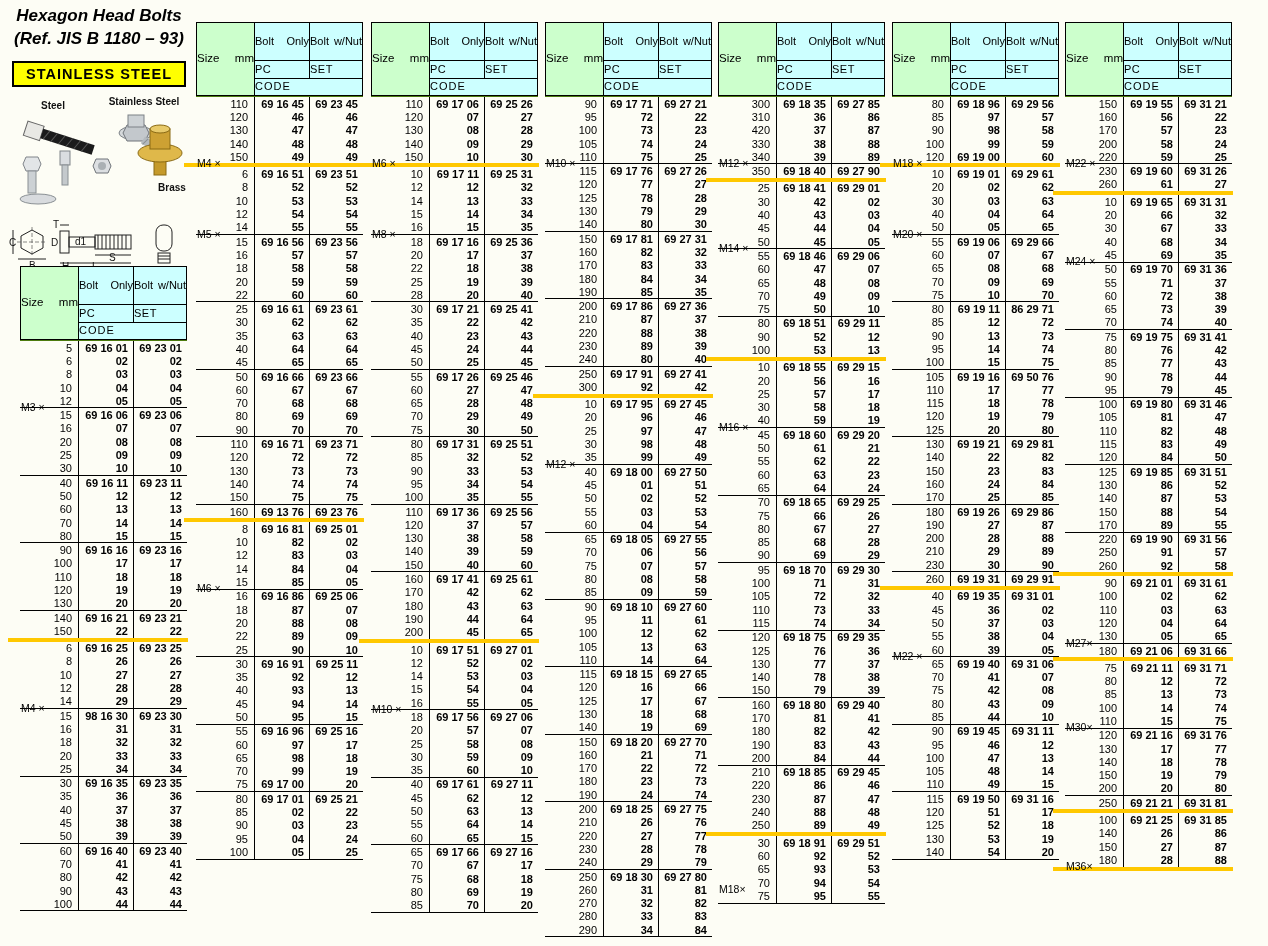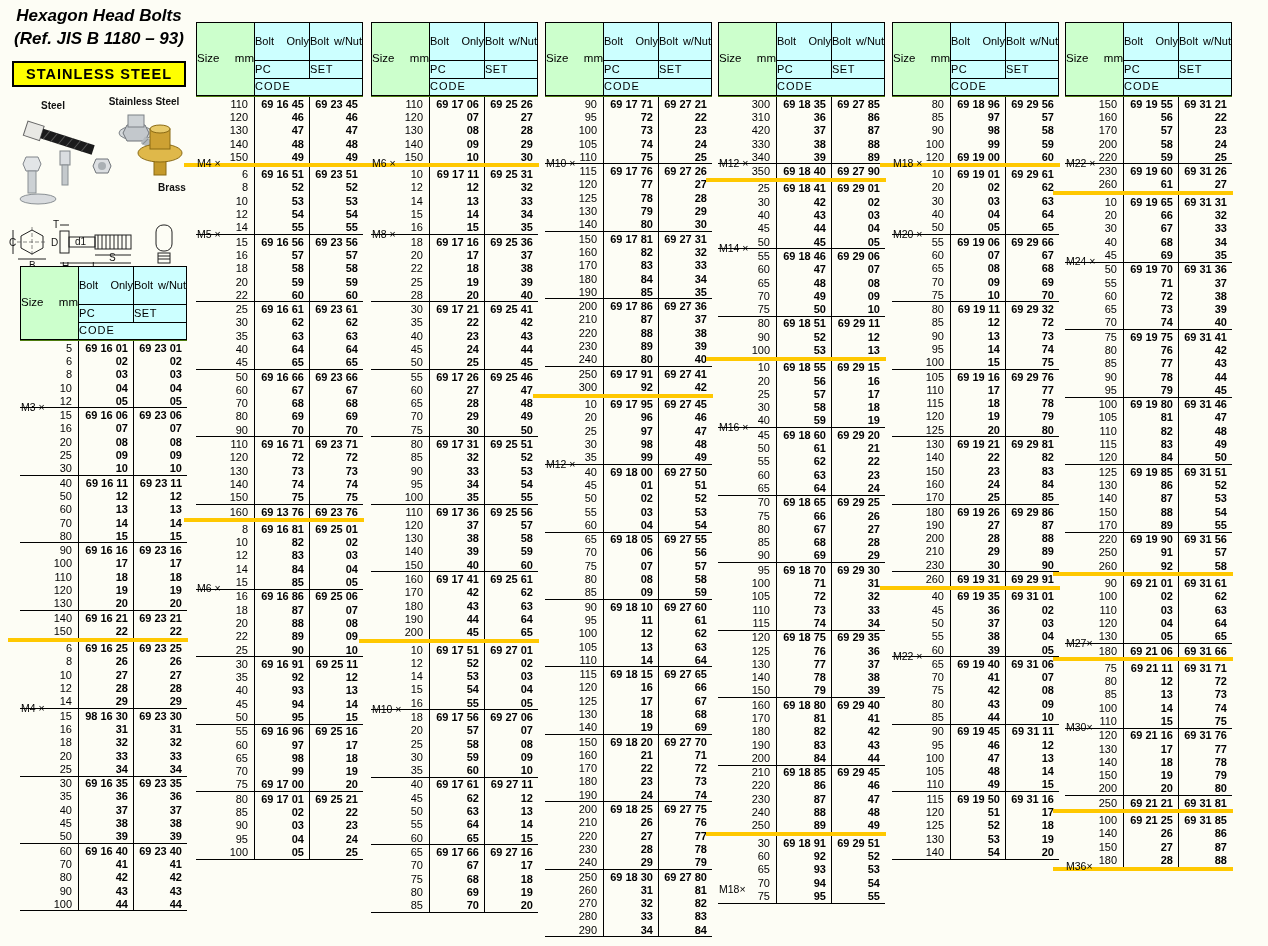--- a/index.html
+++ b/index.html
@@ -2407,21 +2407,21 @@
           </div>
           <div class="c c2">10</div>
           <div class="c c3">70</div>
         </div>
         <div class="gsep"></div>
         <div class="row">
           <div class="c c1">
             <span>80</span>
           </div>
           <div class="c c2">69 19 11</div>
-          <div class="c c3">69 29 32</div>
+          <div class="c c3">86 29 71</div>
         </div>
         <div class="row">
           <div class="c c1">
             <span>85</span>
           </div>
           <div class="c c2">12</div>
           <div class="c c3">72</div>
         </div>
         <div class="row">
           <div class="c c1">
@@ -2443,21 +2443,21 @@
           </div>
           <div class="c c2">15</div>
           <div class="c c3">75</div>
         </div>
         <div class="gsep"></div>
         <div class="row">
           <div class="c c1">
             <span>105</span>
           </div>
           <div class="c c2">69 19 16</div>
-          <div class="c c3">69 29 76</div>
+          <div class="c c3">69 50 76</div>
         </div>
         <div class="row">
           <div class="c c1">
             <span>110</span>
           </div>
           <div class="c c2">17</div>
           <div class="c c3">77</div>
         </div>
         <div class="row">
           <div class="c c1">

